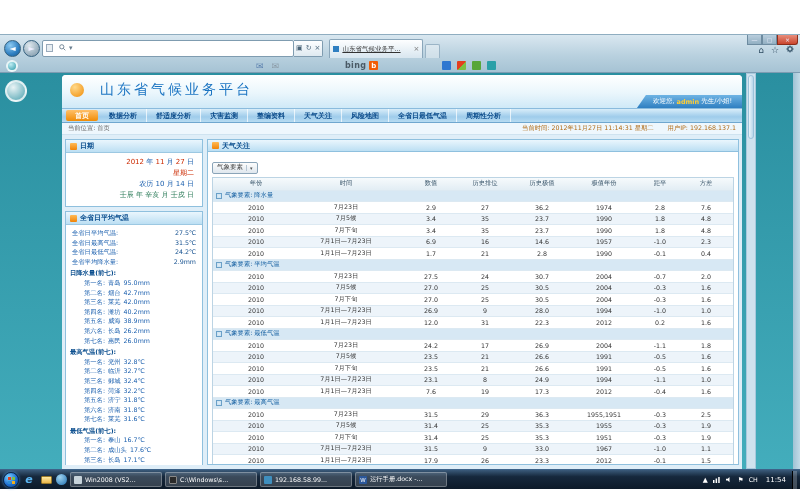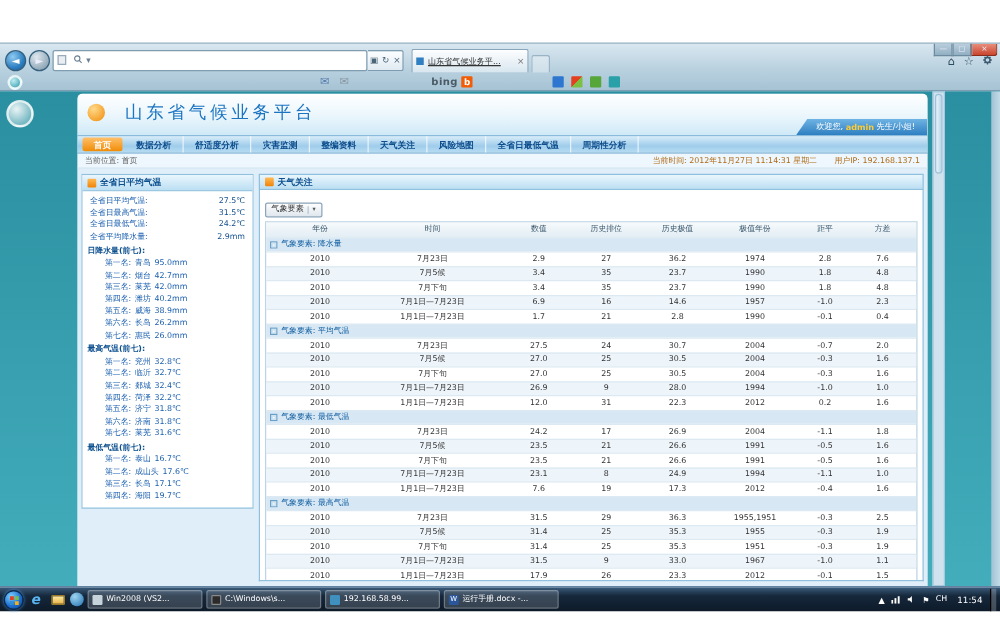--- a/index.html
+++ b/index.html
@@ -262,20 +262,34 @@
         <span>当前位置: 首页</span>
         <span class="crumb-right">
           <span>当前时间: 2012年11月27日 11:14:31 星期二</span>
           <span>用户IP: 192.168.137.1</span>
         </span>
       </div>
 
       <div class="cols">
 
         <div class="sidebar">
+          <div class="panel">
+            <div class="panel-hd">
+              <span class="hd-icon"></span>
+              <span>日期</span>
+            </div>
+            <div class="date-body">
+              <div class="date-line">
+                
+              <span class="num">2012</span><span> 年 </span><span class="num">11</span><span> 月 </span><span class="num">27</span><span> 日</span></div>
+              <div class="weekday">星期二</div>
+              <div class="lunar">农历 10 月 14 日</div>
+              <div class="ganzhi">壬辰 年 辛亥 月 壬戌 日</div>
+            </div>
+          </div>
 
           <div class="panel">
             <div class="panel-hd">
               <span class="hd-icon"></span>
               <span>全省日平均气温</span>
             </div>
             <div class="ov-body">
               <div>
 
                   <div class="stat">

